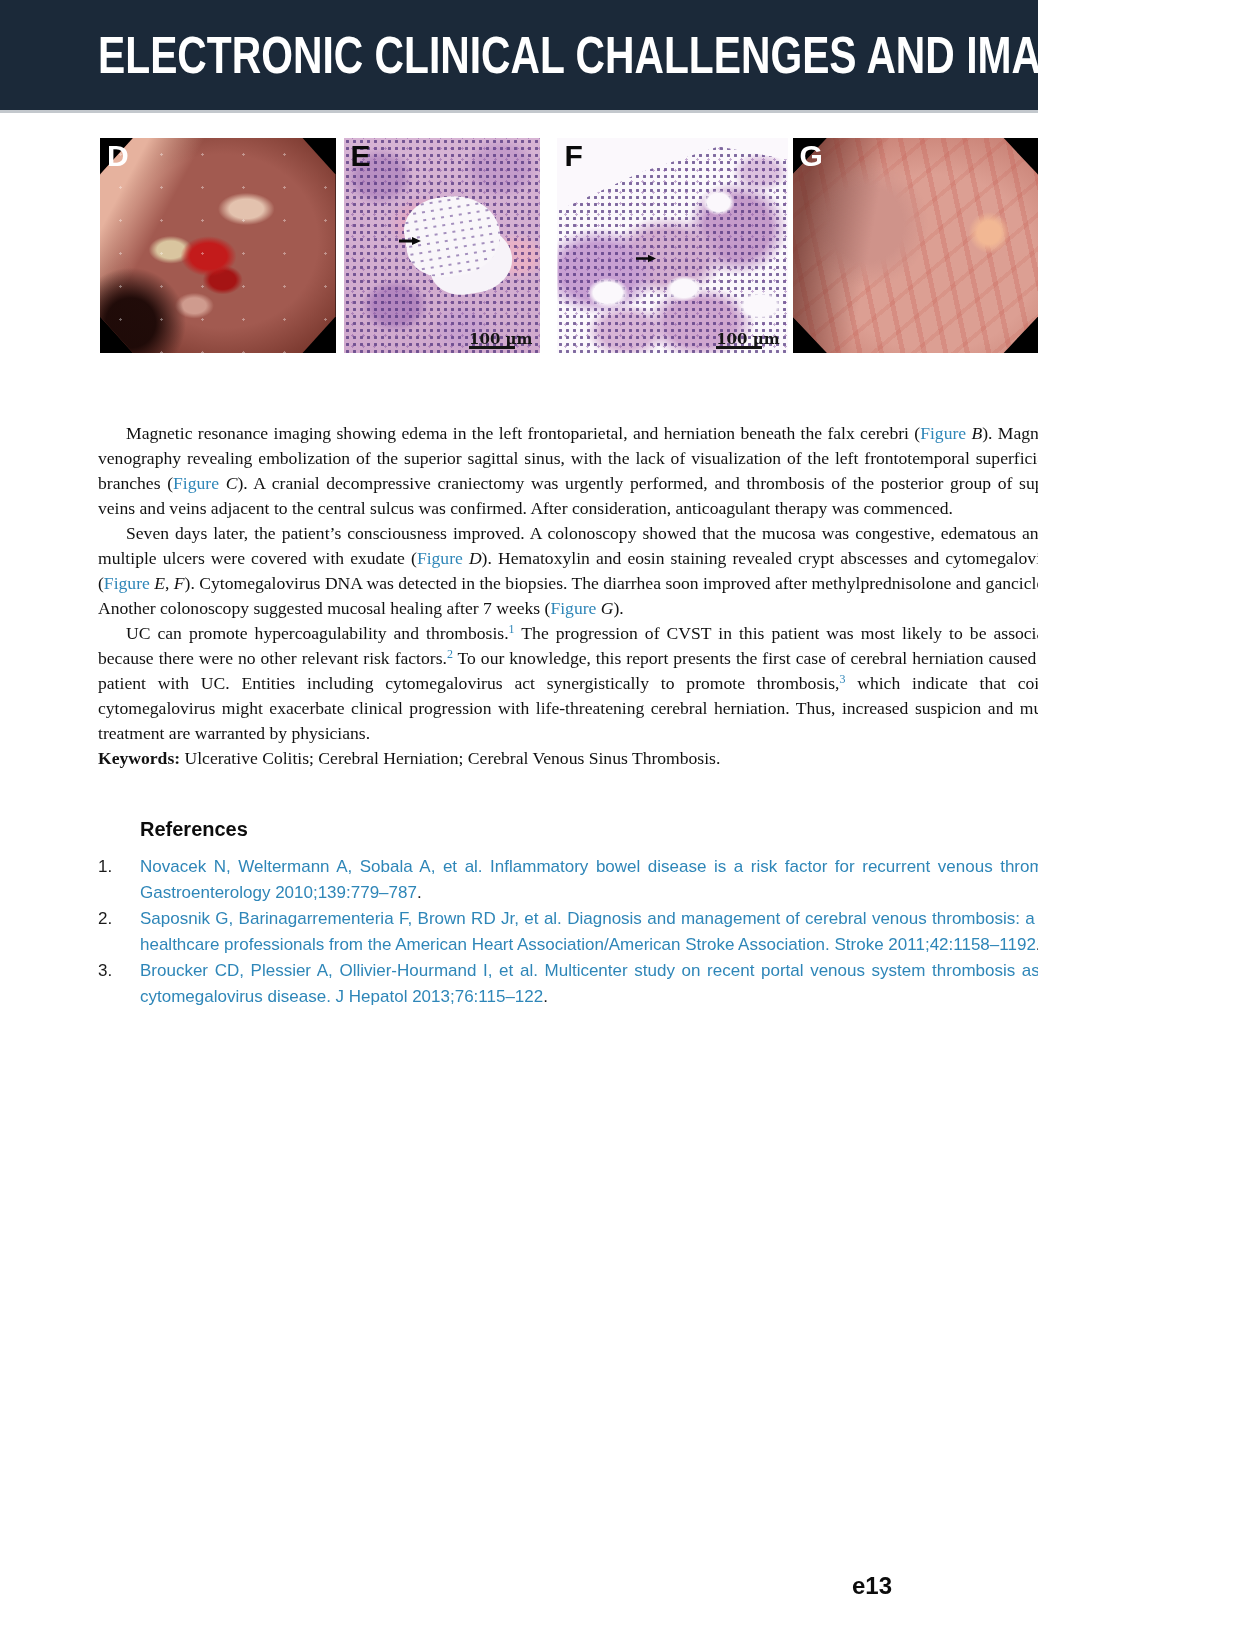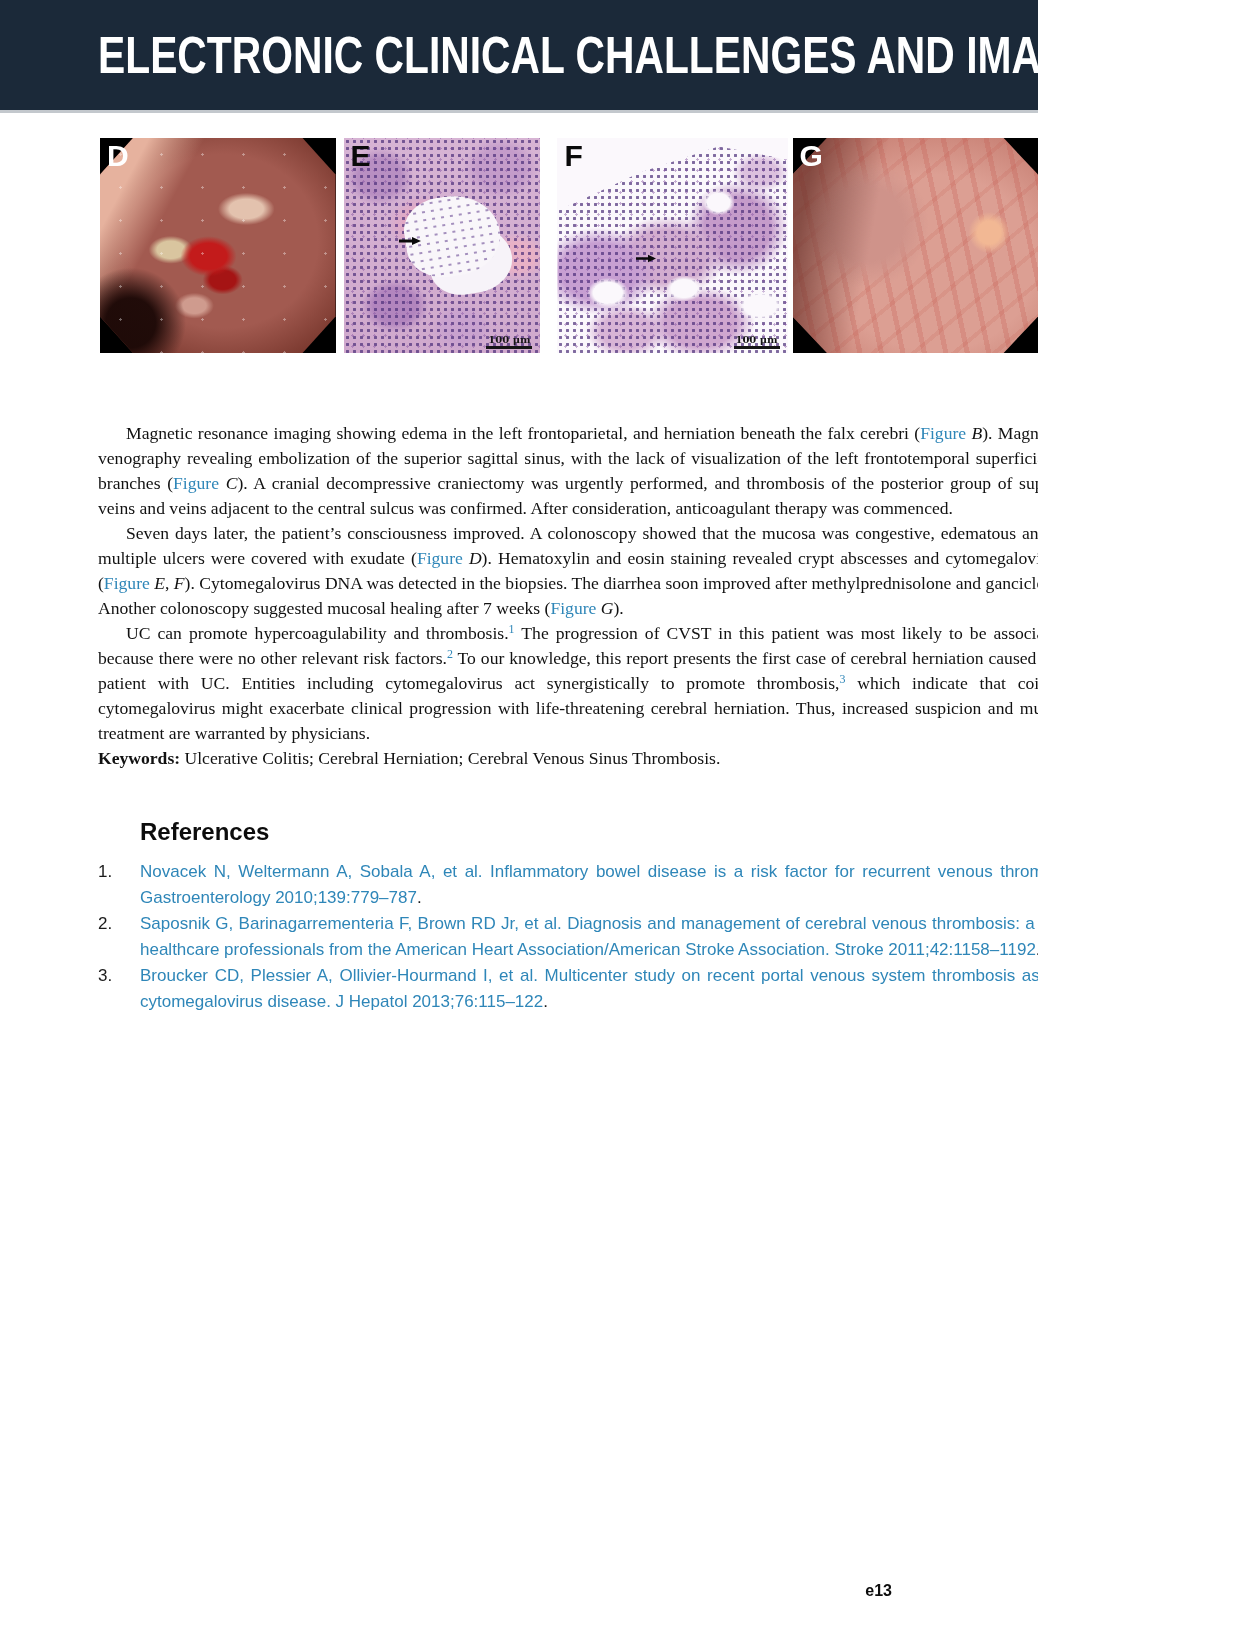--- a/index.html
+++ b/index.html
@@ -59,21 +59,21 @@
   .dotsA{background-image:radial-gradient(rgba(74,45,120,.70) 1.4px, transparent 1.6px);background-size:7px 7px;}
   .dotsB{background-image:radial-gradient(rgba(130,80,160,.45) 1.2px, transparent 1.4px);background-size:11px 11px;background-position:3px 5px;}
   .eWhite{position:absolute;left:31%;top:27%;width:48%;height:37%;background:#f9f6fa;
     border-radius:46% 62% 55% 48%;transform:rotate(-9deg);
     background-image:radial-gradient(rgba(95,60,140,.55) 1.3px, transparent 1.5px);background-size:9px 8px;
     box-shadow:14px 26px 0 -6px #f7f3f9;}
   .arrow{position:absolute;z-index:8;}
   .arrowE{left:28%;top:44%;}
   .arrowF{left:34%;top:52%;}
   .scalebar{position:absolute;right:8px;bottom:4px;z-index:8;text-align:center;
-    font-family:"DejaVu Serif",serif;font-size:10px;font-weight:700;color:#151515;line-height:11px;}
+    font-family:"DejaVu Serif",serif;font-size:15px;font-weight:700;color:#151515;line-height:11px;}
   .scalebar .bar{height:3px;background:#151515;margin-top:1px;width:46px;}
 
   
   .fTissue{background:
     radial-gradient(ellipse 30% 24% at 18% 62%, #c79fd2 0 55%, rgba(199,159,210,0) 85%),
     radial-gradient(ellipse 30% 22% at 48% 55%, #d2accf 0 55%, rgba(210,172,207,0) 85%),
     radial-gradient(ellipse 26% 26% at 78% 42%, #c59bca 0 55%, rgba(197,155,202,0) 85%),
     radial-gradient(ellipse 28% 20% at 62% 86%, #cfa6cf 0 55%, rgba(207,166,207,0) 85%),
     radial-gradient(ellipse 22% 16% at 30% 90%, #d8b4d6 0 50%, rgba(216,180,214,0) 80%),
     radial-gradient(ellipse 16% 12% at 88% 16%, #dcc0de 0 45%, rgba(220,192,222,0) 78%);}
@@ -99,29 +99,29 @@
   .para{margin:0;}
   .para.indent{text-indent:28px;}
   .figlink{color:var(--link);text-decoration:none;cursor:pointer;}
   .it{font-style:italic;}
   sup.cite{color:var(--link);font-size:12px;line-height:0;vertical-align:6px;cursor:pointer;}
   .keywords{text-indent:0;}
   .keywords b{font-weight:700;}
 
   
   .refs{margin:47px 98px 0 98px;width:1042px;font-family:"Liberation Sans",sans-serif;}
-  .refs h3{margin:0 0 13px 42px;font-size:24px;font-weight:700;color:#0c0c0c;}
+  .refs h3{margin:0 0 13px 42px;font-size:20px;font-weight:700;color:#0c0c0c;}
   .ref{display:flex;font-size:17px;line-height:26px;}
   .ref .num{width:42px;flex:0 0 42px;color:#1a1a1a;}
   .ref .txt{flex:1;text-align:justify;}
   .ref .txt a{color:var(--link);text-decoration:none;cursor:pointer;}
   .ref .dot{color:#1a1a1a;}
 
   .pageno{position:absolute;right:146px;bottom:32px;font-family:"Liberation Sans",sans-serif;
-    font-weight:700;font-size:16px;color:#0c0c0c;}
+    font-weight:700;font-size:24px;color:#0c0c0c;}
 </style>
 </head>
 <body>
 
 <div class="page">
 
   <header class="masthead">
     <h1>ELECTRONIC CLINICAL CHALLENGES AND IMAGES IN GI</h1>
   </header>
 

